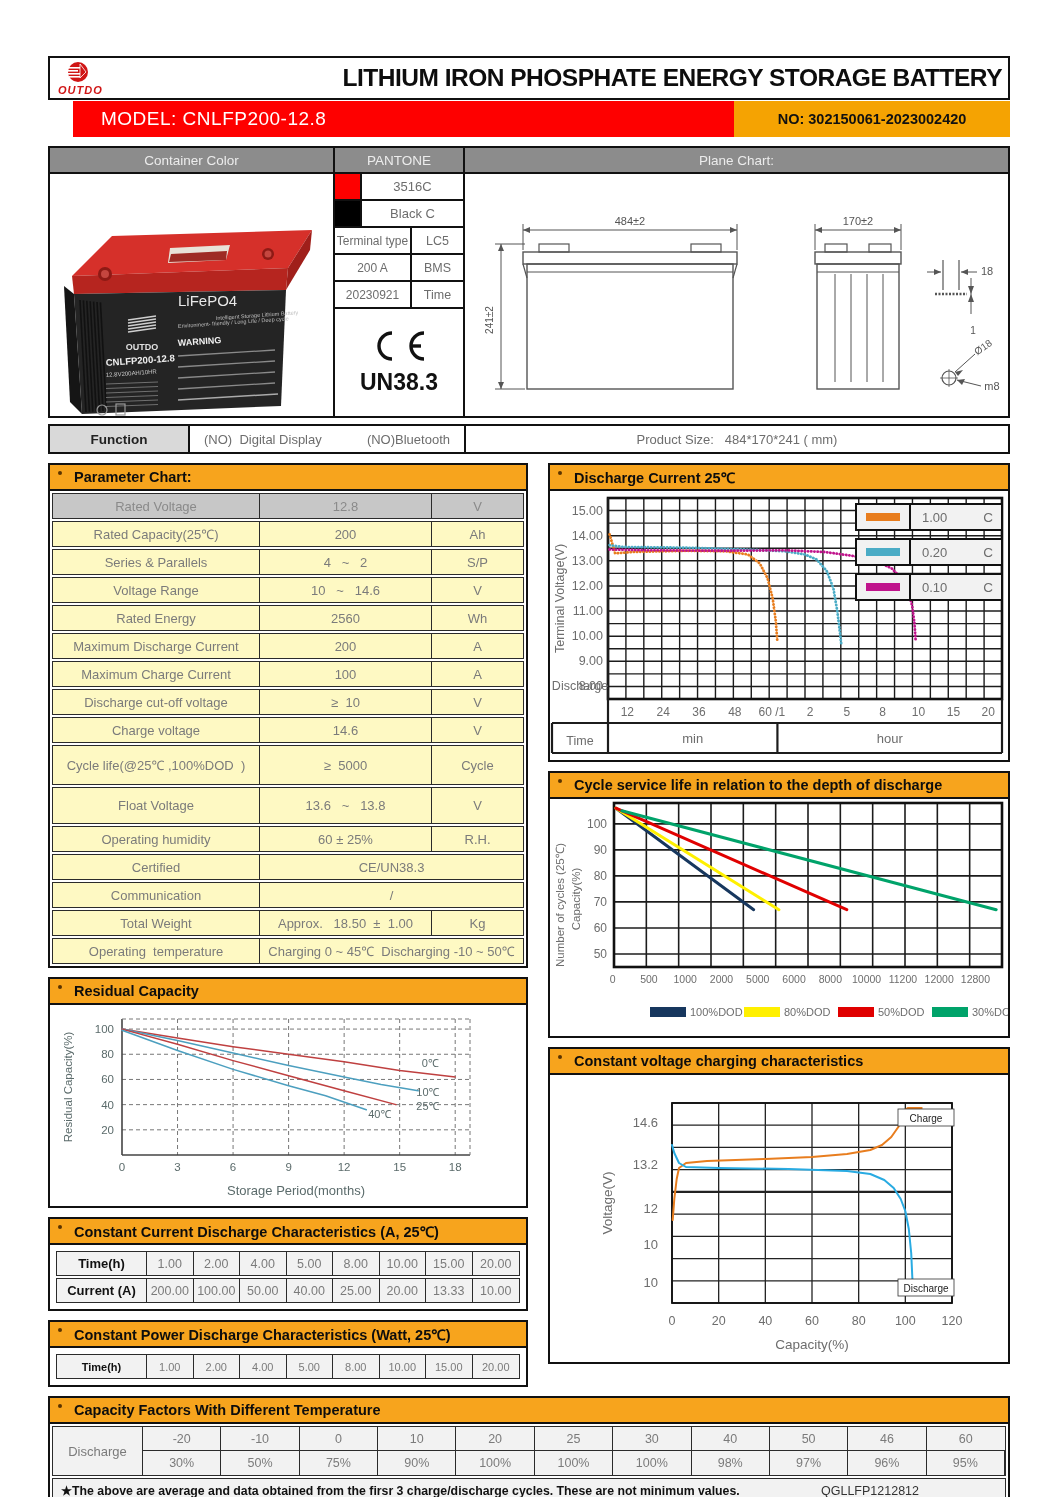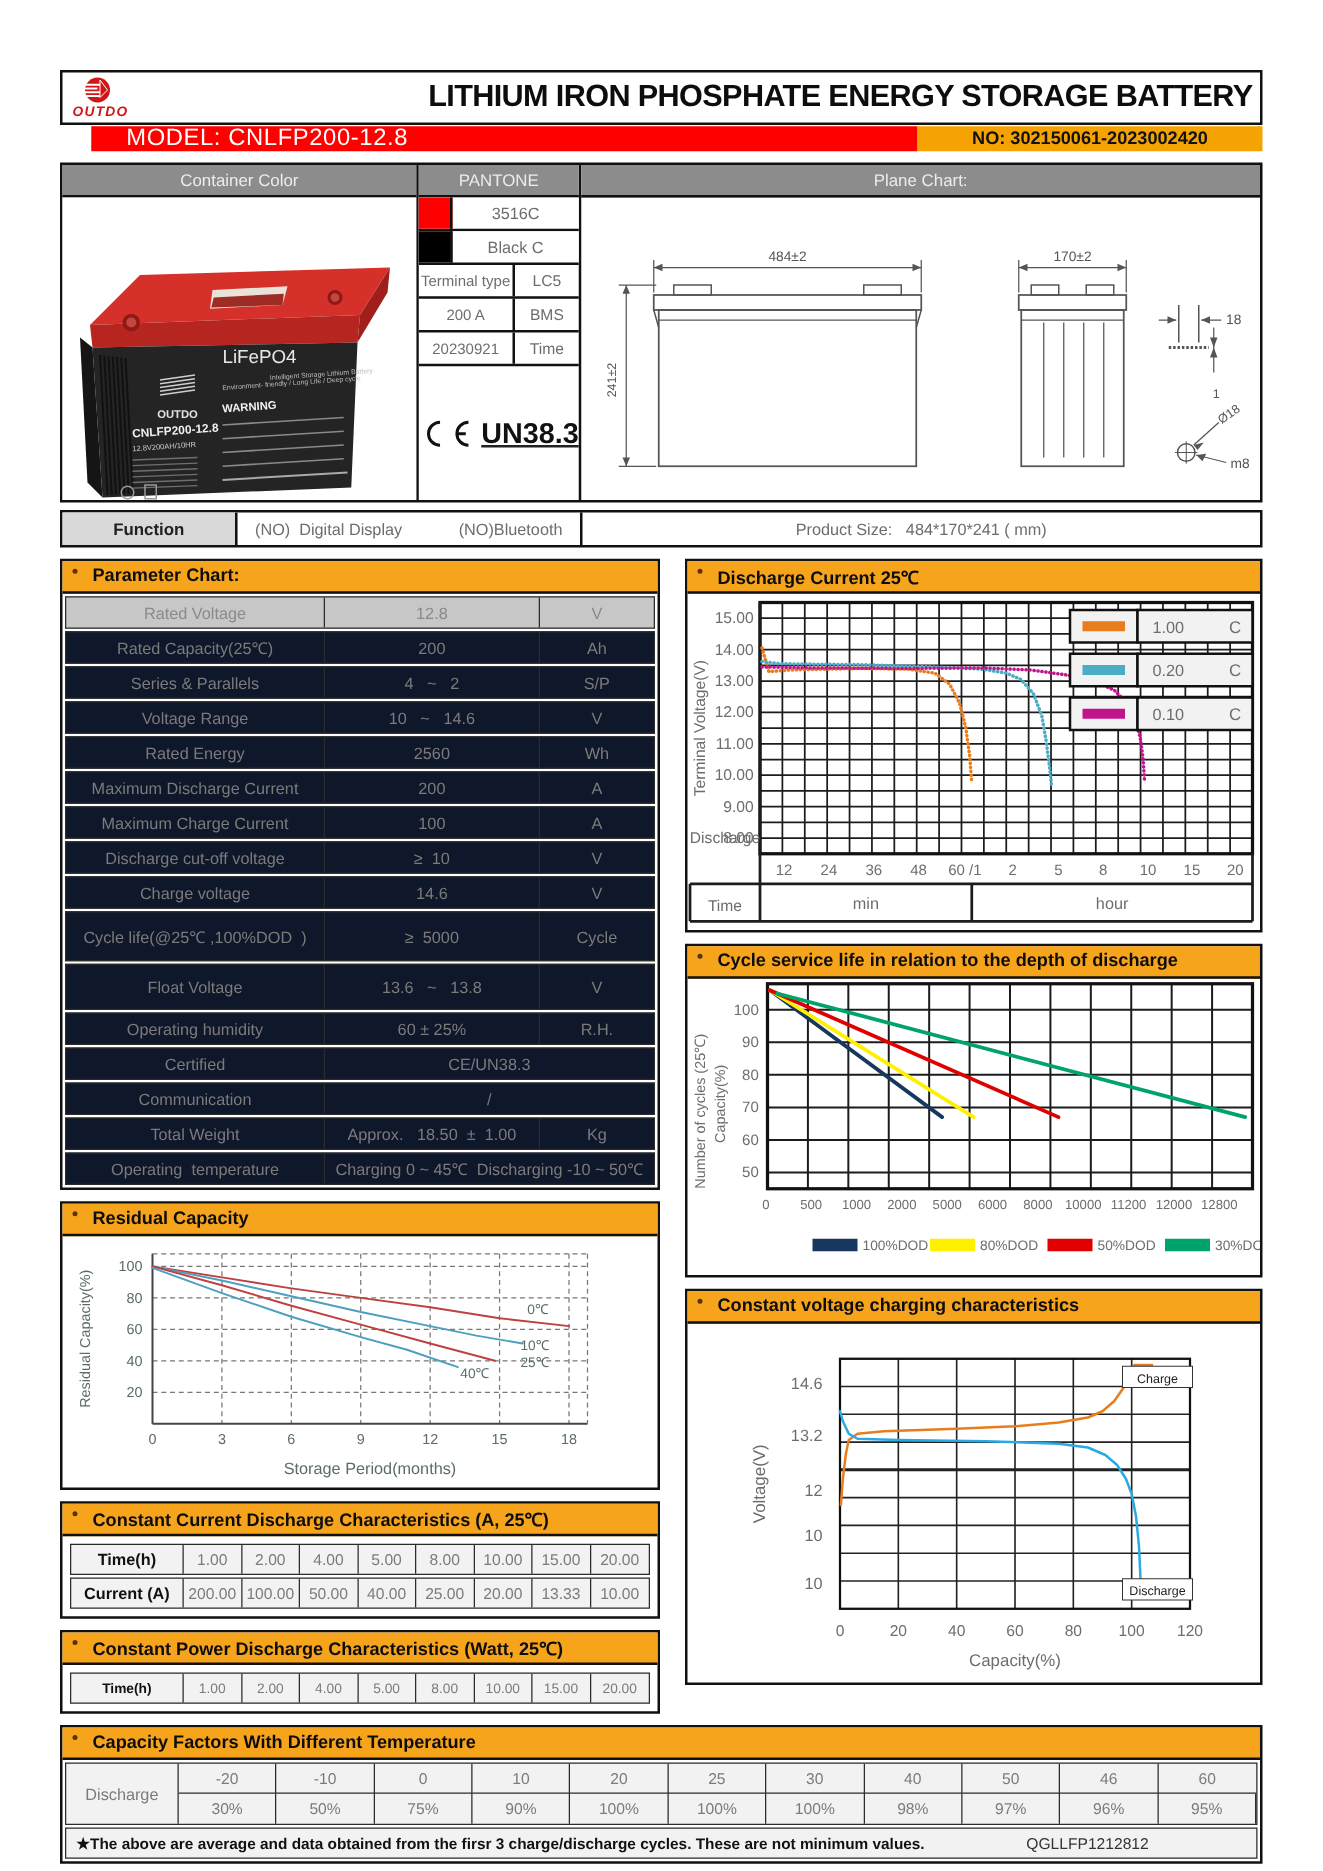--- a/index.html
+++ b/index.html
@@ -6,59 +6,59 @@
   html,body { background:#ffffff; }
   body { width:1058px; font-family:"Liberation Sans", sans-serif; color:#222; }
   .page { width:962px; margin:56px 48px 20px 48px; }
 
   
   .hdr { height:44px; border:2px solid #111; background:#fff; display:flex; align-items:center; padding:0 6px 0 8px; }
   .logo { width:110px; display:flex; flex-direction:column; align-items:flex-start; line-height:1; }
   .logo-word { color:#d01616; font-weight:bold; font-style:italic; font-size:11px; letter-spacing:1px; }
   .hdr h1 { flex:1; text-align:right; font-size:24.5px; font-weight:bold; letter-spacing:-0.5px; color:#0d0d0d; white-space:nowrap; }
 
-  .modelbar { height:20px; display:flex; margin-top:1px;padding-left:25px; }
+  .modelbar { height:36px; display:flex; margin-top:1px;padding-left:25px; }
   .modelbar .model { width:661px; background:#FE0000; color:#fff; font-size:19px; display:flex; align-items:center; padding-left:28px; letter-spacing:0.5px; }
   .modelbar .no { flex:1; background:#F5A302; color:#111; font-weight:bold; font-size:14.5px; display:flex; align-items:center; justify-content:center; }
 
   
   .topsec { margin-top:9px; border:2px solid #111; height:272px; display:flex; }
   .col-container { width:285px; border-right:2px solid #111; display:flex; flex-direction:column; }
   .col-pantone { width:130px; border-right:2px solid #111; display:flex; flex-direction:column; }
   .col-plane { flex:1; display:flex; flex-direction:column; }
   .gray-h { height:26px; background:#8C8C8C; color:#ECECEC; font-size:13.5px; display:flex; align-items:center; justify-content:center; border-bottom:2px solid #111; flex:none; }
   .batt-wrap { flex:1; background:#fff; }
   .pant-row { height:27px; display:flex; border-bottom:2px solid #111; background:#fff; }
   .pant-swatch { width:27px; border-right:2px solid #111; }
   .pant-name { flex:1; display:flex; align-items:center; justify-content:center; color:#6d6d6d; font-size:13px; }
   .spec-row { height:27px; display:flex; border-bottom:2px solid #111; }
   .spec-l { width:77px; border-right:2px solid #111; display:flex; align-items:center; justify-content:center; color:#6d6d6d; font-size:12px; }
   .spec-r { flex:1; display:flex; align-items:center; justify-content:center; color:#6d6d6d; font-size:12.5px; }
-  .ce-cell { flex:1; display:flex; align-items:center; justify-content:center; gap:6px;text-decoration:underline; }
+  .ce-cell { flex:1; display:flex; flex-direction:column; align-items:center; justify-content:center; gap:6px; }
   .un { font-size:23px; font-weight:bold; color:#111; }
   .plane-wrap { flex:1; }
 
   
   .funcrow { margin-top:6px; border:2px solid #111; height:30px; display:flex; background:#fff; }
   .func-label { width:140px; background:#D9D9D9; border-right:2px solid #111; font-weight:bold; font-size:13.5px; display:flex; align-items:center; justify-content:center; }
   .func-val { width:276px; border-right:2px solid #111; color:#6d6d6d; font-size:13px; display:flex; align-items:center; justify-content:space-between; padding:0 14px; white-space:pre; }
   .func-size { flex:1; color:#6d6d6d; font-size:13px; display:flex; align-items:center; justify-content:center; white-space:pre; }
 
   
   .cols { display:flex; gap:20px; margin-top:9px; align-items:flex-start; }
   .leftcol { width:480px; display:flex; flex-direction:column; gap:9px; }
   .rightcol { width:462px; display:flex; flex-direction:column; gap:9px; }
 
   .block { border:2px solid #111; background:#fff; }
   .o-h { height:26px; background:#F7A41D; border-bottom:2px solid #111; display:flex; align-items:center; font-weight:bold; font-size:14.5px; color:#0d0d0d; padding-left:6px; }
   .o-h .dot { width:4px; height:4px; background:#5a3400; border-radius:50%; margin:-8px 12px 0 2px; flex:none; }
 
   
   #param-table { padding:2px; }
-  .prow { display:grid; grid-template-columns:207px 172px 1fr; height:26px; border:1.5px solid #2b2b2b; background:#0f172a; margin-bottom:2px; }
+  .prow { display:grid; grid-template-columns:207px 172px 1fr; height:26px; border:1.5px solid #2b2b2b; background:#fef9c3; margin-bottom:2px; }
   .prow:last-child { margin-bottom:0; }
   .prow > div { display:flex; align-items:center; justify-content:center; font-size:13px; color:#7b7b7b; white-space:pre; overflow:hidden; }
   .prow .pname { border-right:1.5px solid #2b2b2b; }
   .prow .pval  { border-right:1.5px solid #2b2b2b; }
   .prow .pval.span2 { grid-column:2 / 4; border-right:none; }
   .prow.shaded { background:#C7C7C7; }
   .prow.shaded > div { color:#8a8a8a; }
   #param-table .prow:nth-child(10) { height:40px; }
   #param-table .prow:nth-child(11) { height:37px; }
 

